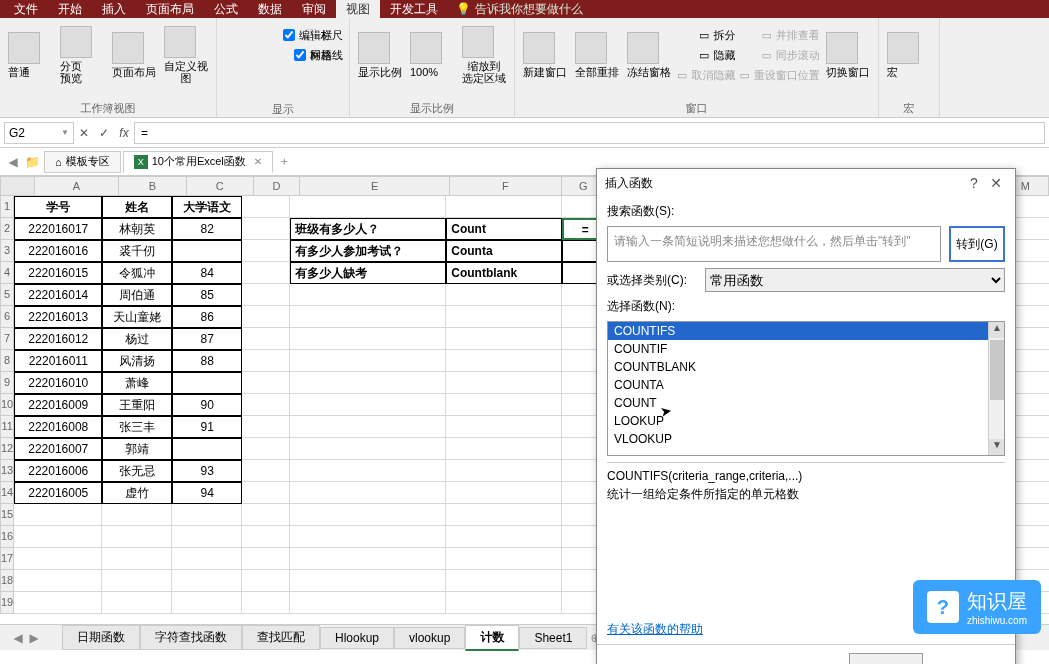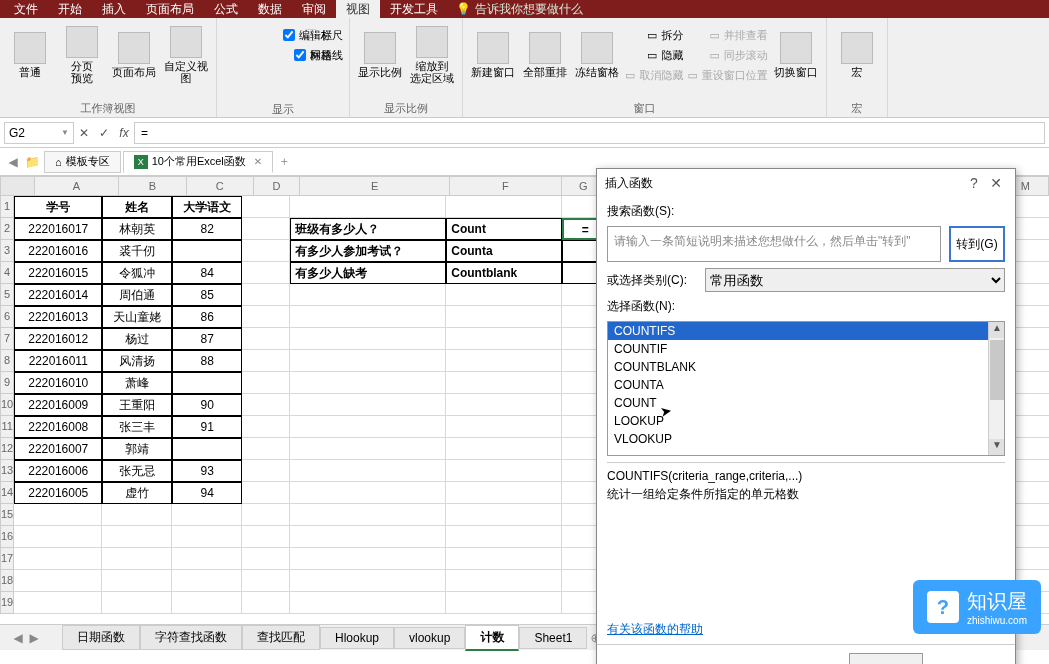--- a/index.html
+++ b/index.html
@@ -10,21 +10,21 @@
 .menubar .tab { padding: 0 10px; height: 26px; display: flex; align-items: center; cursor: pointer; }
 .menubar .tab.active { background: #f0f0f0; color: #333; }
 .menubar .tell { margin-left: 8px; color: #d4e8d8; }
 .menubar .bulb { margin-right: 4px; }
 
 
 .ribbon { background: #f0f0f0; border-bottom: 1px solid #ccc; height: 100px; display: flex; }
 .rgroup { border-right: 1px solid #d8d8d8; padding: 2px 6px 0; display: flex; flex-direction: column; }
 .rgroup .row { display: flex; gap: 4px; flex: 1; }
 .rgroup .lbl { text-align: center; font-size: 11px; color: #666; height: 16px; }
-.rbtn-big { display: flex; flex-direction: column; align-items: center; justify-content: center; width: 48px; height: 70px; padding: 2px; }
+.rbtn-big { display: flex; flex-direction: column; align-items: flex-start; justify-content: center; width: 48px; height: 70px; padding: 2px; }
 .rbtn-big .ico { width: 32px; height: 32px; background: #ddd; border: 1px solid #bbb; margin-bottom: 2px; }
 .rbtn-big span { font-size: 11px; text-align: center; line-height: 12px; }
 .rcol { display: flex; flex-direction: column; gap: 2px; padding-top: 6px; align-items: flex-end; }
 .rchk { display: flex; align-items: center; gap: 4px; font-size: 11px; height: 18px; }
 .rchk input { width: 12px; height: 12px; }
 
 
 .fbar { height: 30px; border-bottom: 1px solid #ccc; display: flex; align-items: center; padding: 2px 4px; }
 .namebox { width: 70px; height: 22px; border: 1px solid #ccc; padding: 0 4px; font-size: 12px; background: #fff; display: flex; align-items: center; }
 .namebox::after { content: "▼"; margin-left: auto; font-size: 8px; color: #888; }
@@ -155,20 +155,24 @@
         </label>
     </div>
     <div style="height:48px;width:120px"></div>
     <div class="lbl">显示</div>
   </div>
   <div class="rgroup">
     <div class="row">
       <div class="rbtn-big">
           <div class="ico"></div>
           <span>显示比例</span>
+        </div>
+      <div class="rbtn-big">
+          <div class="ico"></div>
+          <span>100%</span>
         </div>
       <div class="rbtn-big">
           <div class="ico"></div>
           <span style="white-space:pre-line">缩放到
 选定区域</span>
         </div>
     </div>
     <div class="lbl">显示比例</div>
   </div>
   <div class="rgroup">

